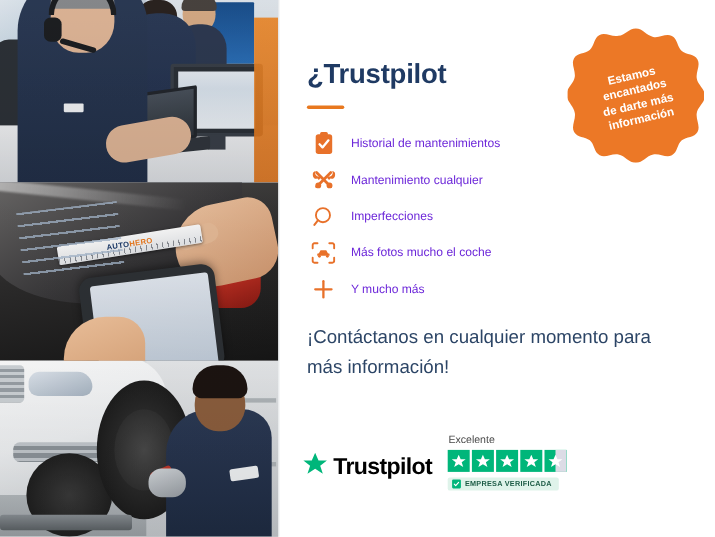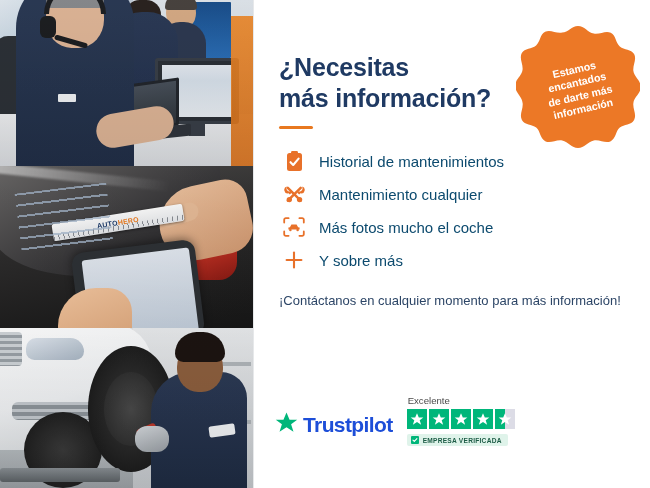--- a/index.html
+++ b/index.html
@@ -316,26 +316,26 @@
   .feature-list { list-style:none; }
   .feature {
     display:flex; align-items:center;
     height:32px; margin-bottom:1px;
   }
   .feature .ic {
     width:30px; flex:0 0 30px;
     display:flex; align-items:center; justify-content:center;
   }
   .feature .label {
-    color:#0c4a6e; font-size:15px; padding-left:10px; white-space:nowrap;
+    color:#6d28d9; font-size:11px; padding-left:10px; white-space:nowrap;
   }
 
   .paragraph {
     margin-top:14px;
-    color:#2c4566; font-size:13px; line-height:1.62;
+    color:#2c4566; font-size:17px; line-height:1.62;
   }
   .paragraph span { display:block; }
 
   
   .badge {
     position:absolute; right:10px; top:24px;
     width:124px; height:124px;
   }
   .badge svg { position:absolute; inset:0; }
   .badge-inner {
@@ -353,21 +353,21 @@
   .badge-text span { display:block; }
 
   
   .tp-row {
     position:absolute; left:22px; bottom:42px;
     width:352px;
     display:flex; align-items:flex-end; gap:14px;
   }
   .tp-logo { display:flex; align-items:center; gap:5px; padding-bottom:8px; }
   .tp-logo .word {
-    font-size:21px; font-weight:bold; color:#1d4ed8; letter-spacing:-.6px;
+    font-size:21px; font-weight:bold; color:#000000; letter-spacing:-.6px;
   }
   .tp-right { display:flex; flex-direction:column; align-items:flex-start;text-align:right; }
   .tp-excelente {
     font-size:9.6px; color:#4a4a4a; margin-bottom:3px; margin-left:1px;
   }
   .tp-stars { display:flex; gap:2px; }
   .tp-star {
     width:20px; height:20px; background:#00b67a;
     display:flex; align-items:center; justify-content:center;
     position:relative; overflow:hidden;
@@ -464,22 +464,21 @@
       <div class="glove"></div>
       <div class="tint"></div>
     </div>
   </div>
 
   <div class="v-divider"></div>
 
   <div class="content">
 
     <h1 class="headline">
-      <span>¿Necesitas</span><br>
-      <span>más información?</span>
+      <span>¿Trustpilot</span><br>
     </h1>
 
     <div class="hr-orange"></div>
 
     <ul class="feature-list">
 
       <li class="feature">
         <span class="ic">
           <svg width="19" height="21" viewBox="0 0 19 21">
             <rect x="2" y="2" width="15" height="18" rx="2.5" fill="#e8712a"></rect>
@@ -499,20 +498,29 @@
             </g>
             <path d="M3.2 2.6 a3.4 3.4 0 0 0 3.6 5.2 l1.3 1.3 -2 2 -1.3 -1.3 a3.4 3.4 0 0 1 -1.6 -7.2z" fill="#e8712a"></path>
             <path d="M18.8 2.6 a3.4 3.4 0 0 1 -3.6 5.2 l-1.3 1.3 2 2 1.3 -1.3 a3.4 3.4 0 0 0 1.6 -7.2z" fill="#e8712a"></path>
             <circle cx="16.3" cy="16.3" r="2.8" fill="#e8712a"></circle>
             <circle cx="5.6" cy="16.3" r="2.8" fill="#e8712a"></circle>
           </svg>
         </span>
         <span class="label">Mantenimiento cualquier</span>
       </li>
 
+      <li class="feature">
+        <span class="ic">
+          <svg width="20" height="20" viewBox="0 0 20 20">
+            <circle cx="9.6" cy="8.6" r="6.4" stroke="#e8712a" stroke-width="1.7" fill="none"></circle>
+            <path d="M5.0 13.4 L1.8 17.4" stroke="#e8712a" stroke-width="1.9" stroke-linecap="round"></path>
+          </svg>
+        </span>
+        <span class="label">Imperfecciones</span>
+      </li>
 
       <li class="feature">
         <span class="ic">
           <svg width="22" height="20" viewBox="0 0 22 20">
             <g stroke="#e8712a" stroke-width="1.8" fill="none" stroke-linecap="round">
               <path d="M1.2 5.6 V2.8 A1.6 1.6 0 0 1 2.8 1.2 H5.6"></path>
               <path d="M20.8 5.6 V2.8 A1.6 1.6 0 0 0 19.2 1.2 H16.4"></path>
               <path d="M1.2 14.4 V17.2 A1.6 1.6 0 0 0 2.8 18.8 H5.6"></path>
               <path d="M20.8 14.4 V17.2 A1.6 1.6 0 0 1 19.2 18.8 H16.4"></path>
             </g>
@@ -526,21 +534,21 @@
 
       <li class="feature">
         <span class="ic">
           <svg width="20" height="20" viewBox="0 0 20 20">
             <g stroke="#e8712a" stroke-width="2.1" stroke-linecap="round">
               <path d="M10 2.6 V17.4"></path>
               <path d="M2.6 10 H17.4"></path>
             </g>
           </svg>
         </span>
-        <span class="label">Y sobre más</span>
+        <span class="label">Y mucho más</span>
       </li>
     </ul>
 
     <p class="paragraph">
       <span>¡Contáctanos en cualquier momento para más información!</span>
     </p>
 
     <div class="badge">
       <svg viewBox="0 0 124 124" width="124" height="124">
         <path fill="#ec7826" d="

